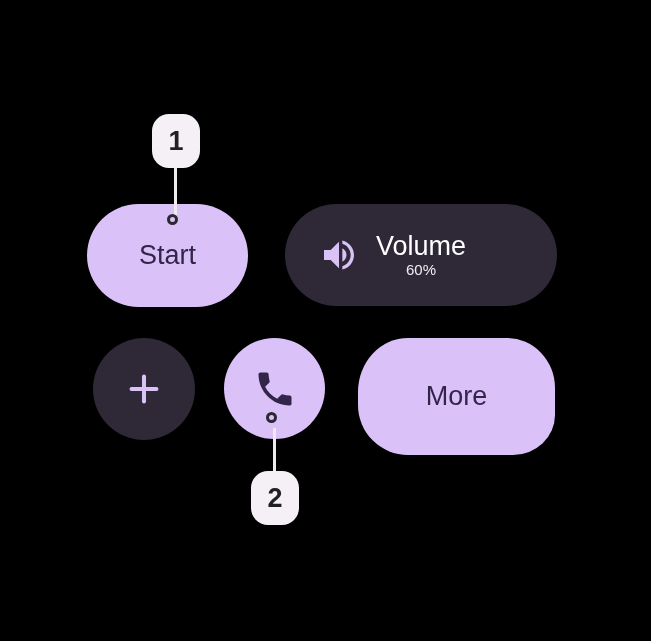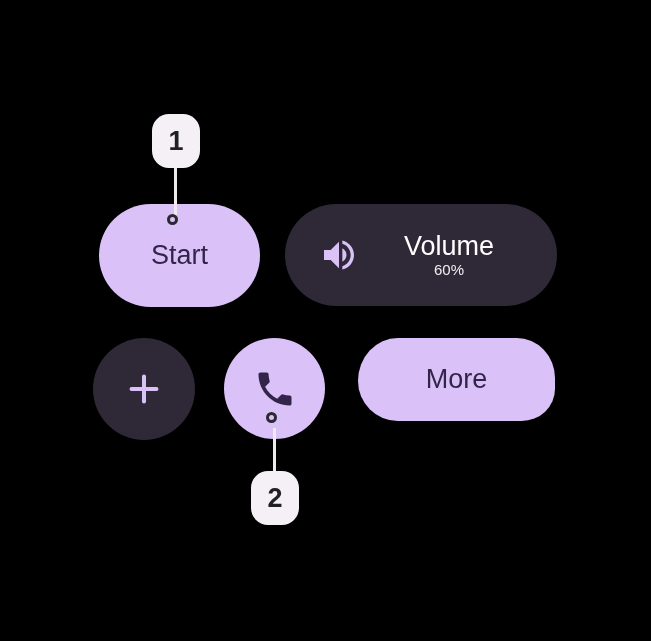--- a/index.html
+++ b/index.html
@@ -20,50 +20,50 @@
     background:var(--background);
     font-family:"Liberation Sans","DejaVu Sans",sans-serif;
     position:relative;overflow:hidden;
   }
   .stage{position:absolute;inset:0;}
 
   .btn{position:absolute;display:flex;align-items:center;justify-content:center;
        cursor:pointer;border:none;}
 
   .btn-start{
-    left:99px;top:204px;width:161px;height:103px;
+    left:87px;top:204px;width:161px;height:103px;
     border-radius:52px;background:var(--light-purple);
     color:var(--dark-purple-text);font-size:27px;font-weight:500;
   }
 
   .btn-volume{
     left:285px;top:204px;width:272px;height:102px;
     border-radius:51px;background:var(--dark-surface);
     justify-content:flex-start;padding-left:34px;gap:17px;
     color:var(--white-text);
   }
   .volume-icon{width:40px;height:40px;color:var(--light-purple);flex:0 0 auto;}
-  .volume-texts{display:flex;flex-direction:column;gap:2px;margin-left:28px;}
+  .volume-texts{display:flex;flex-direction:column;gap:2px;}
   .volume-label{font-size:27px;font-weight:500;line-height:1.05;}
   .volume-value{font-size:15px;font-weight:400;color:#f1edf3;line-height:1.05;}
 
   .btn-add{
     left:93px;top:338px;width:102px;height:102px;border-radius:50%;
     background:var(--dark-surface);
   }
   .plus-icon{width:46px;height:46px;color:var(--light-purple);}
 
   .btn-call{
     left:224px;top:338px;width:101px;height:101px;border-radius:50%;
     background:var(--light-purple);
   }
   .phone-icon{width:44px;height:44px;color:var(--dark-purple-text);}
 
   .btn-more{
-    left:358px;top:338px;width:197px;height:83px;
+    left:358px;top:338px;width:197px;height:117px;
     border-radius:50px 48px 42px 50px / 54px 50px 40px 50px;
     background:var(--light-purple);
     color:var(--dark-purple-text);font-size:27px;font-weight:500;
   }
 
   .callout{
     position:absolute;width:48px;height:54px;border-radius:17px;
     background:var(--badge-bg);color:var(--badge-text);
     display:flex;align-items:center;justify-content:center;
     font-size:27px;font-weight:600;z-index:4;

